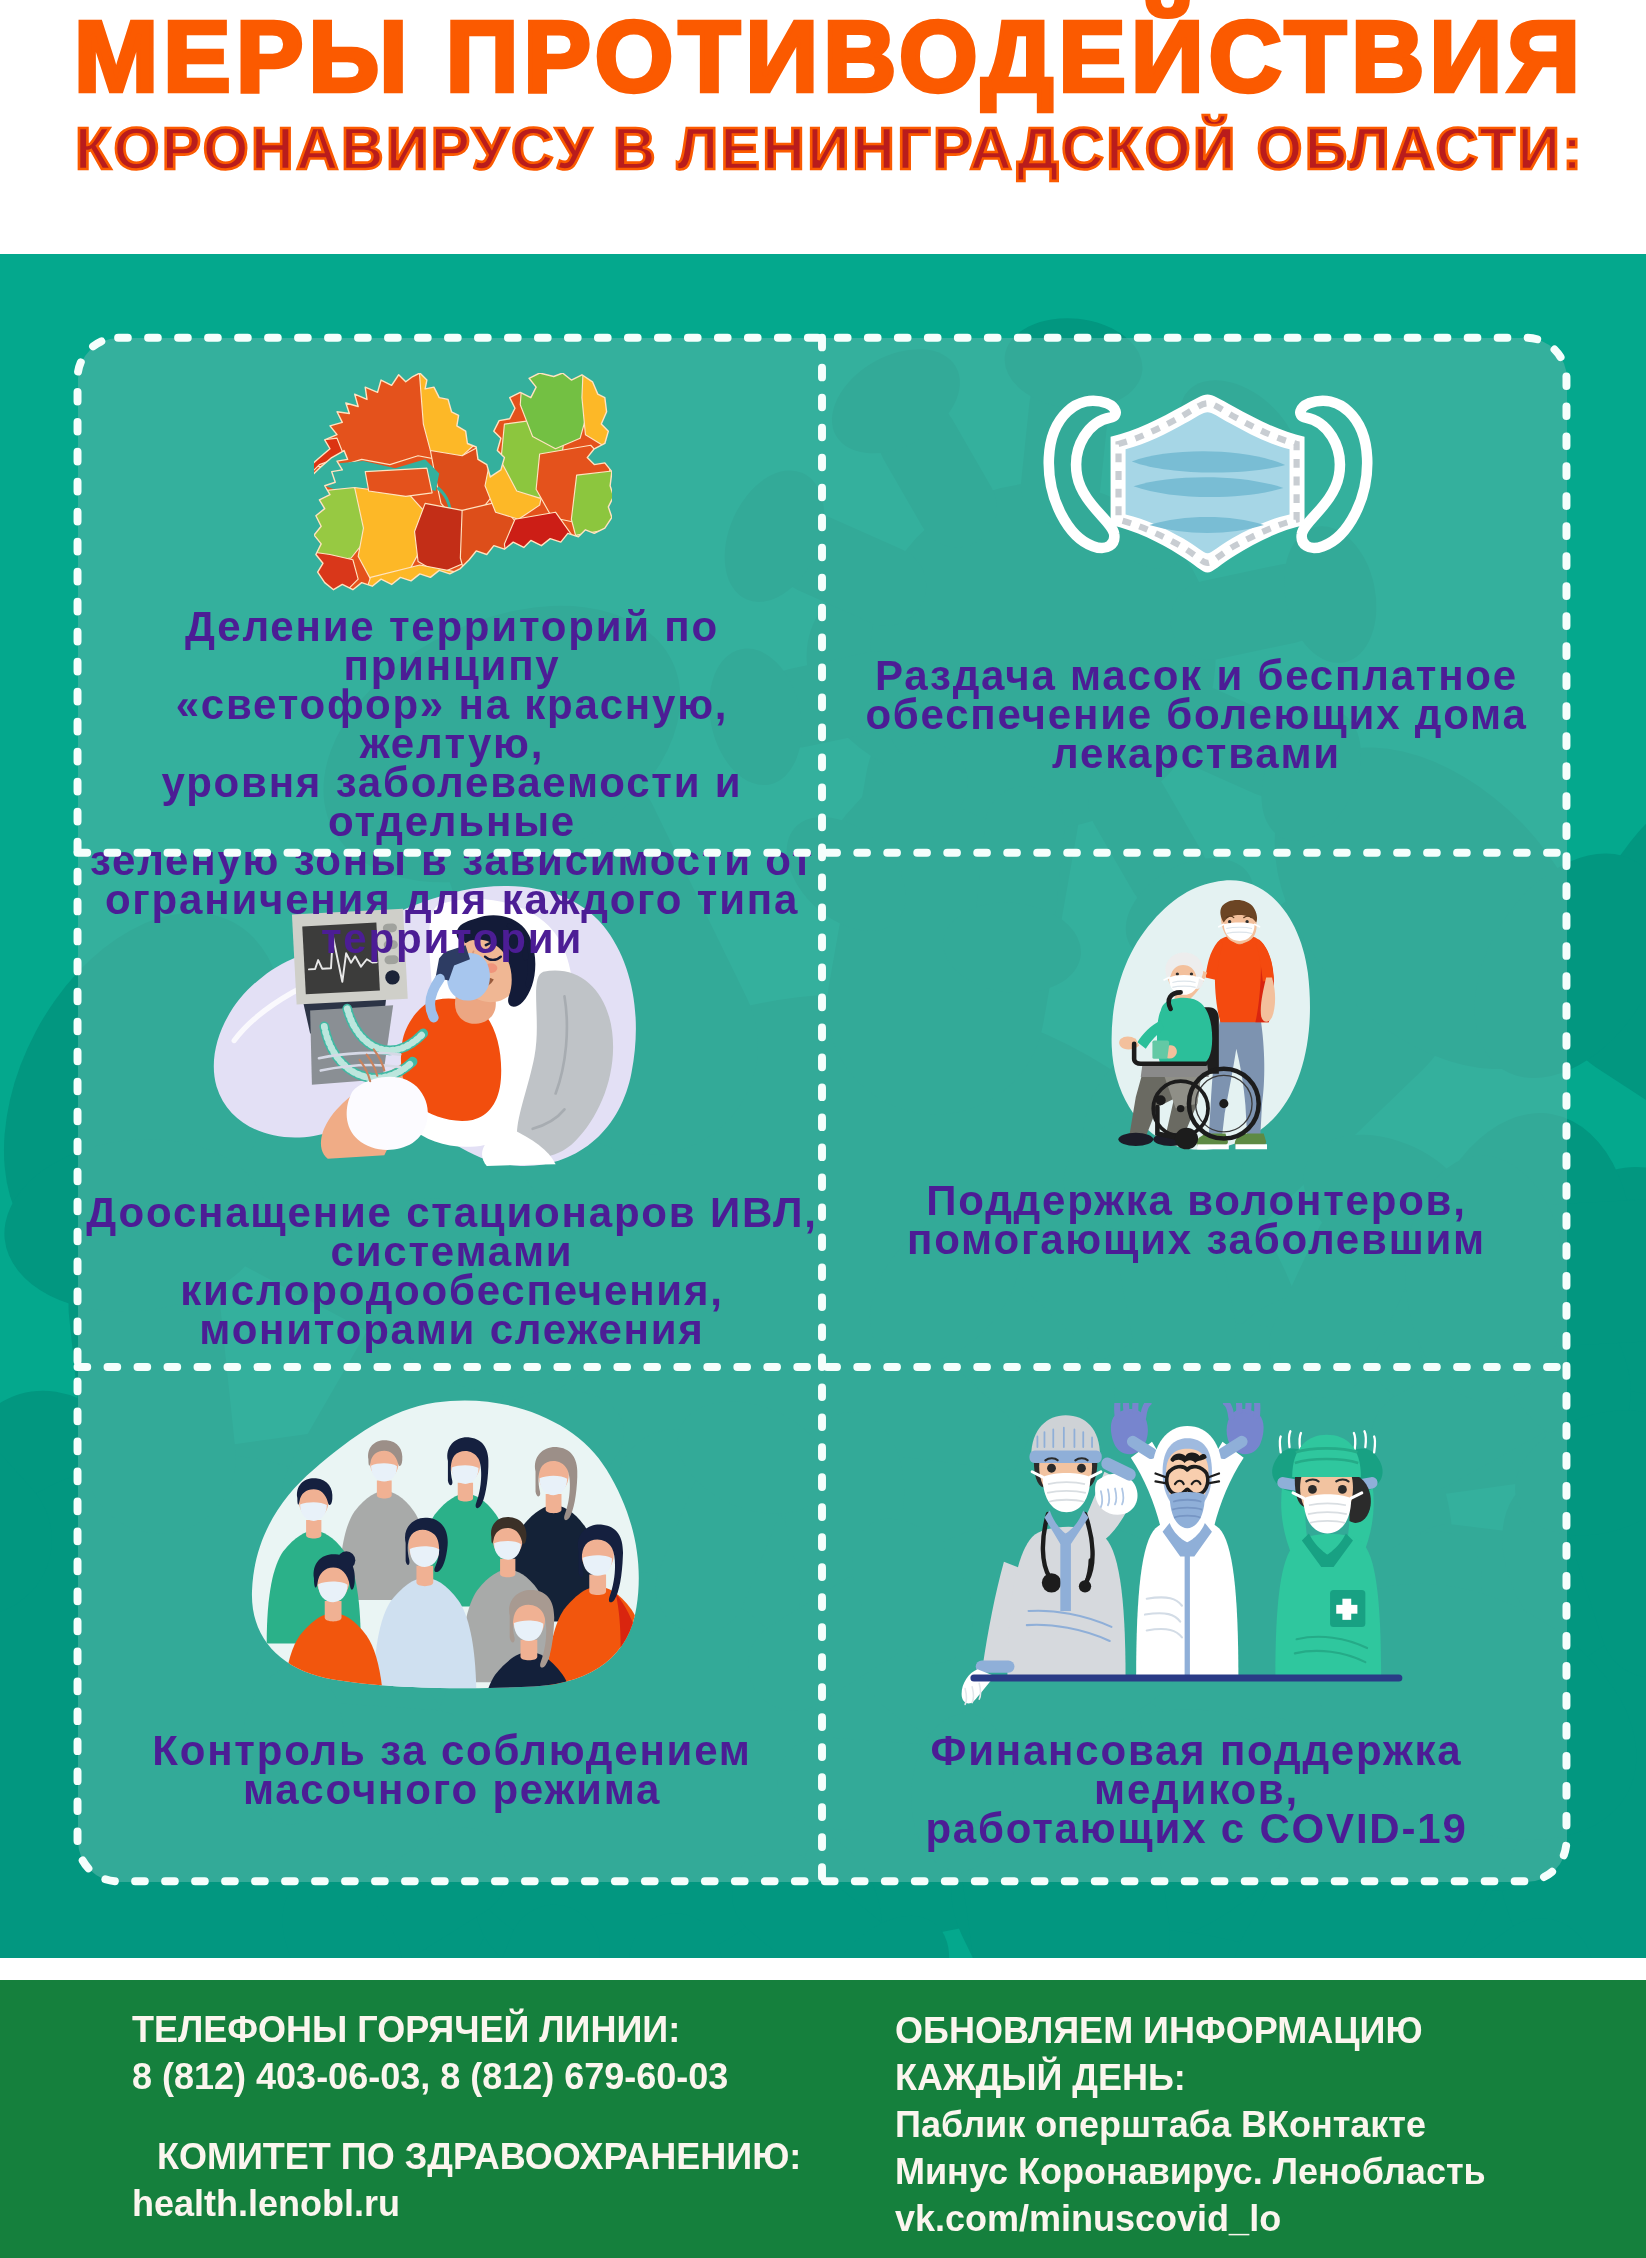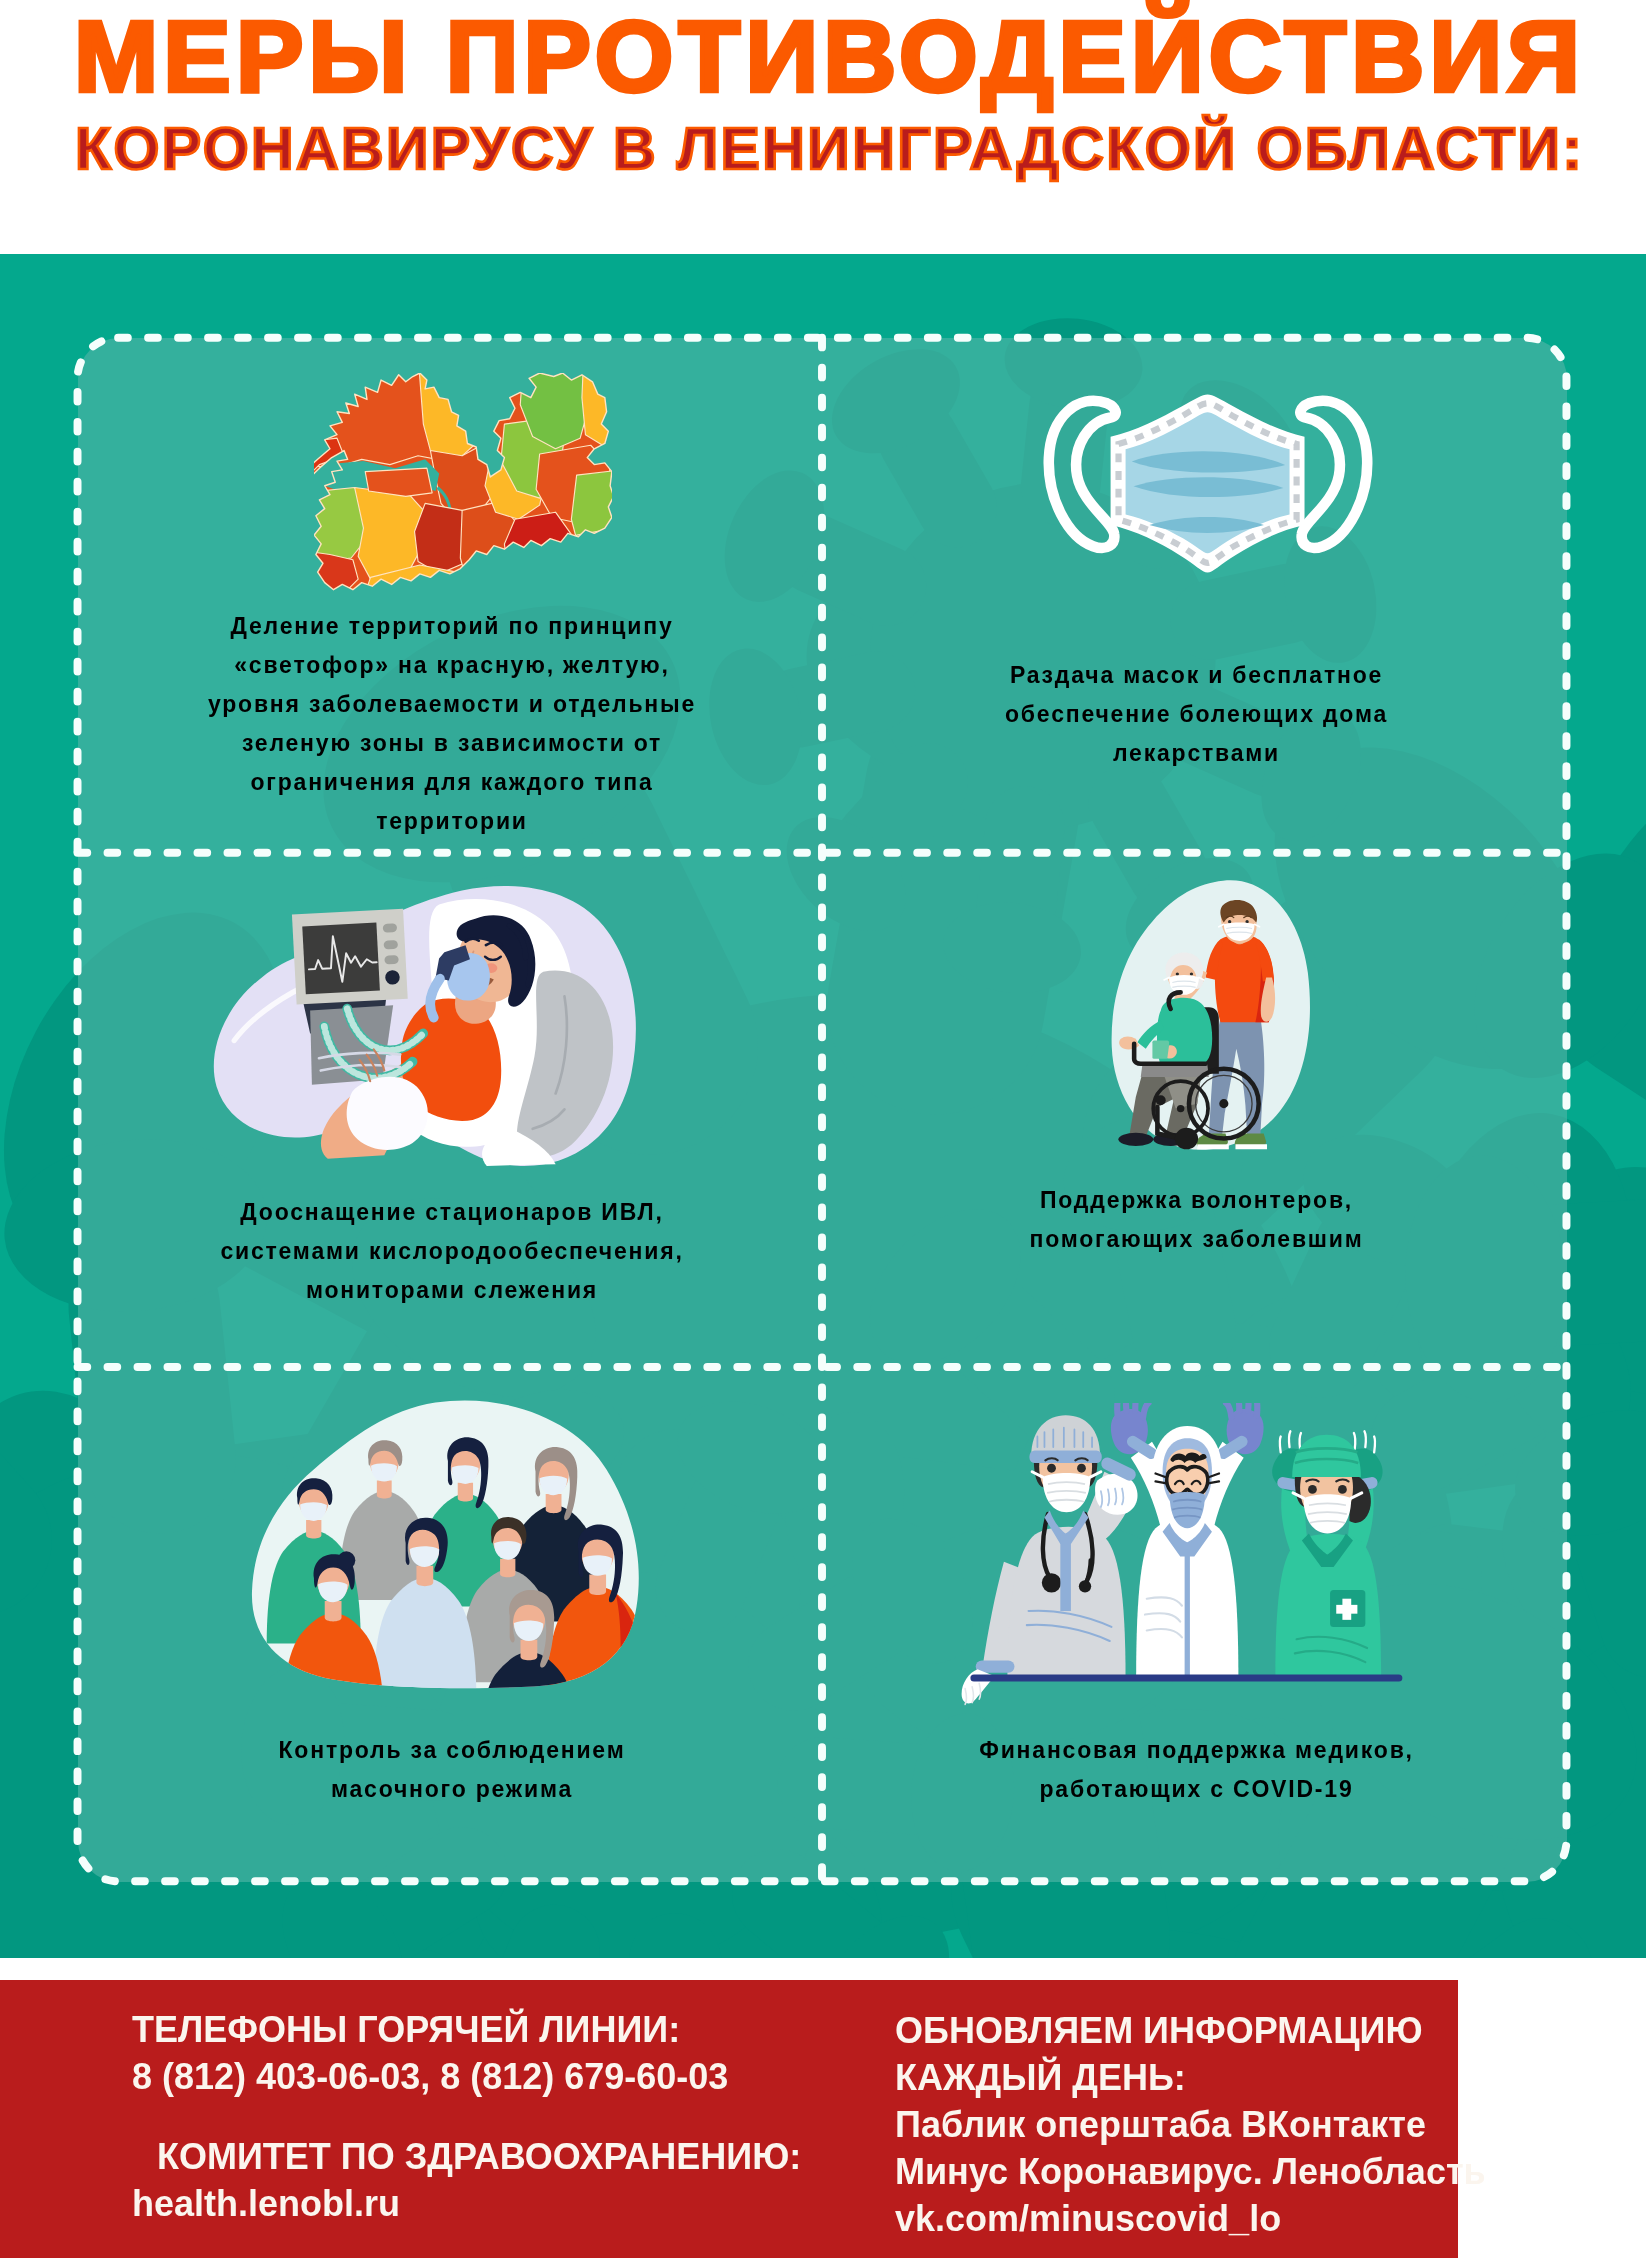--- a/index.html
+++ b/index.html
@@ -19,25 +19,25 @@
   
   .green{position:absolute;left:0;top:254px;width:1646px;height:1704px;background:#04A88D;overflow:hidden;}
   .bgsvg{position:absolute;left:0;top:0;}
 
   
   .card{position:absolute;left:78px;top:84px;width:1489px;height:1544px;
         background:rgba(80,180,166,0.63);border-radius:41px;}
   .dash{position:absolute;left:74px;top:80px;width:1496px;height:1551px;overflow:visible;}
 
   .cell{position:absolute;box-sizing:border-box;}
-  .cap{position:absolute;text-align:center;color:#000000;
-       font-weight:700;font-size:23px;line-height:39px;letter-spacing:1.8px;}
+  .cap{position:absolute;text-align:center;color:#4c1d95;
+       font-weight:700;font-size:42px;line-height:39px;letter-spacing:1.8px;}
 
   
-  .footer{position:absolute;left:0;top:1980px;width:1458px;height:279px;background:#b91c1c;}
+  .footer{position:absolute;left:0;top:1980px;width:1646px;height:279px;background:#15803d;}
   .fcol{position:absolute;color:#FBF5EE;}
   .fh{font-weight:700;font-size:36px;line-height:47px;white-space:nowrap;}
   .fb{font-weight:700;font-size:36px;line-height:47px;white-space:nowrap;}
 </style>
 </head>
 <body>
 
 <div class="poster">
 
   <div class="header">

